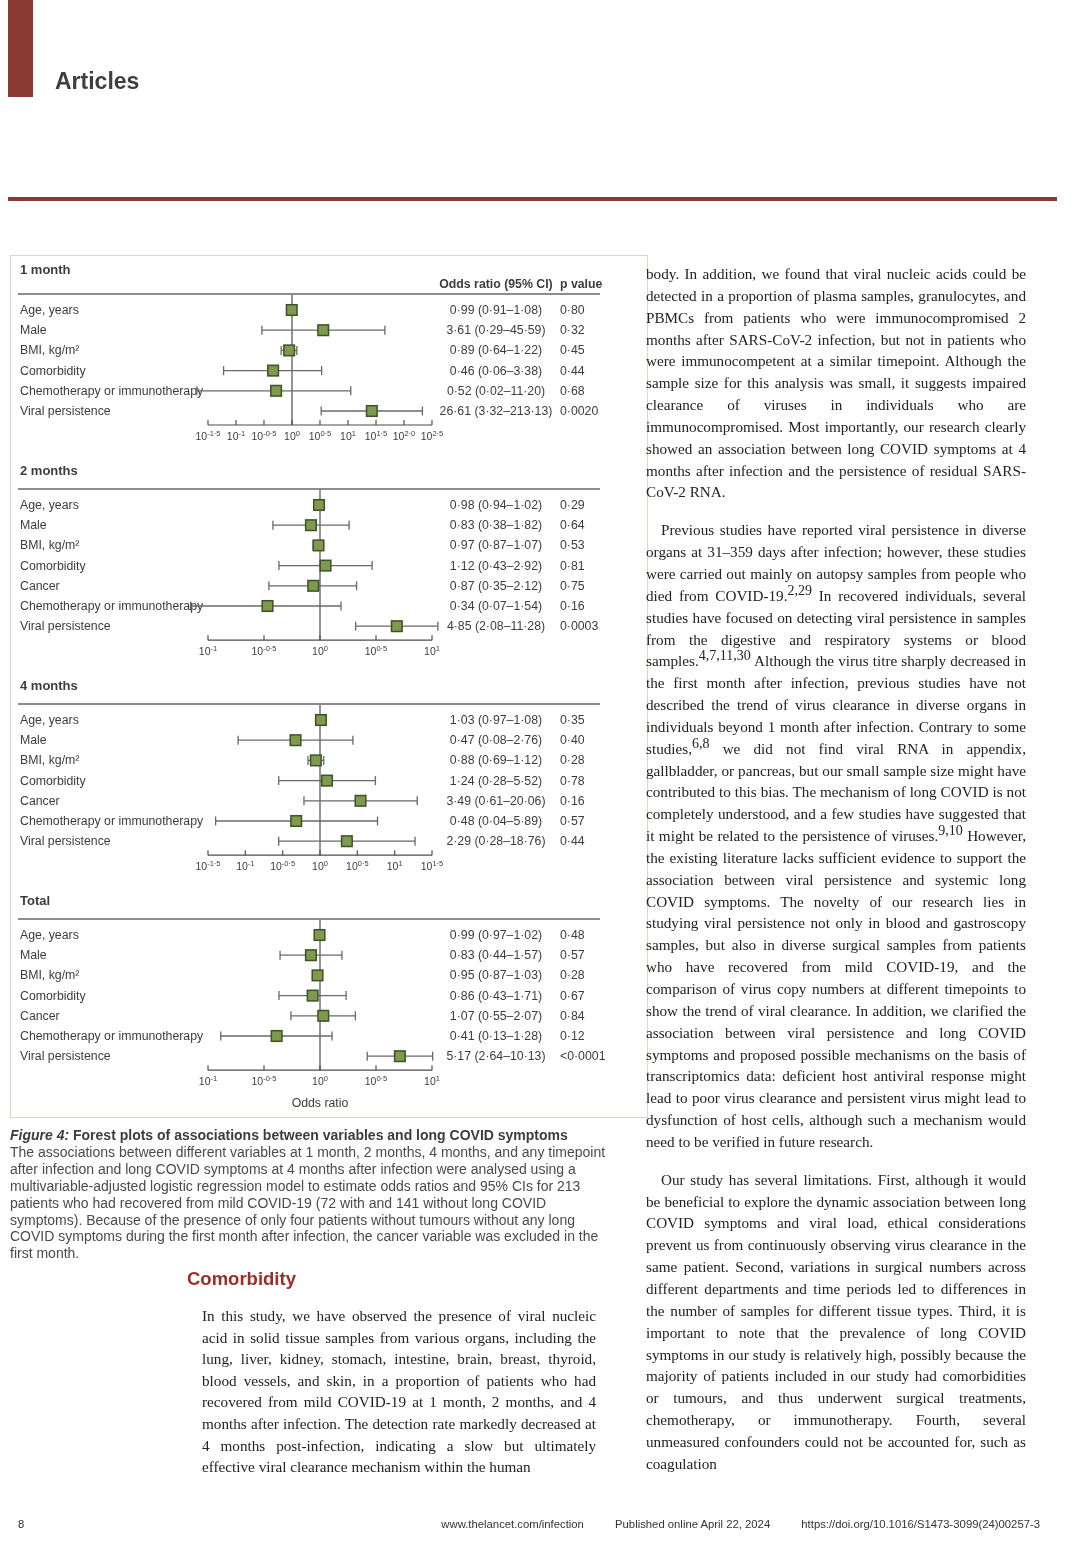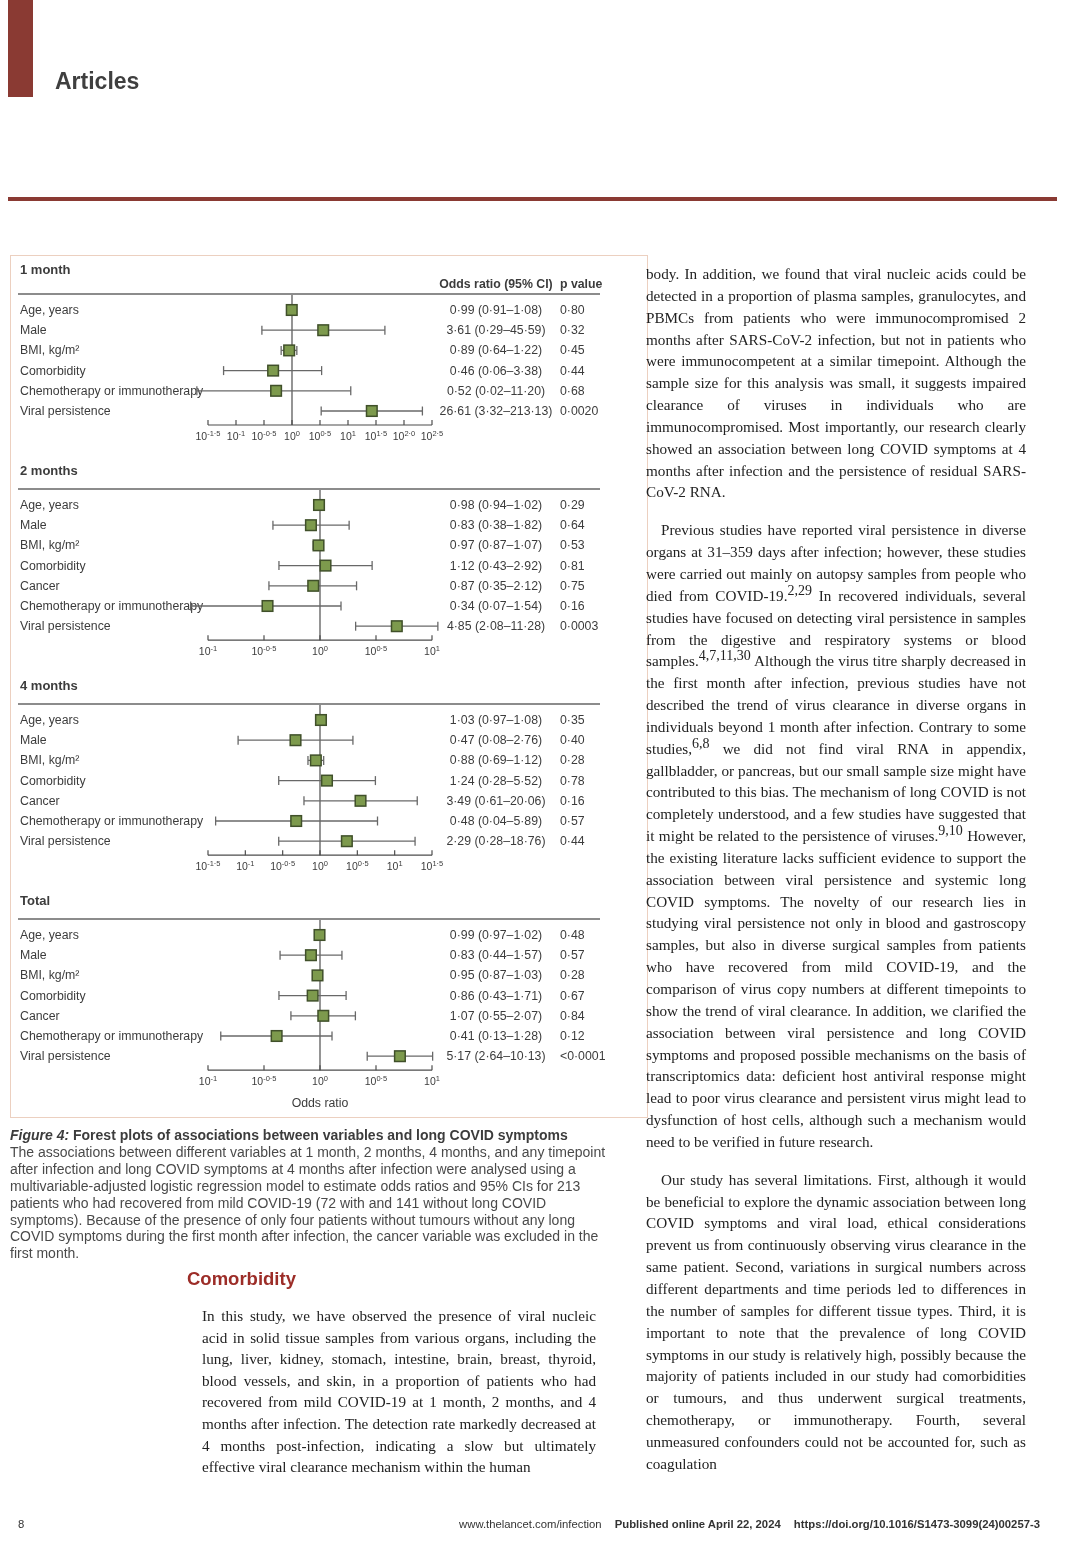--- a/index.html
+++ b/index.html
@@ -25,22 +25,22 @@
   .discussion-h{margin:0 0 7px 0;font-size:18.5px;font-weight:bold;color:var(--head-red);}
   .serif-body{font-family:"Liberation Serif",serif;font-size:15.2px;line-height:21.6px;
     text-align:justify;color:var(--ink);margin:15px;}
   .right-col{position:absolute;left:630px;top:247px;width:412px;font-family:"Liberation Serif",serif;
     font-size:15.2px;line-height:21.85px;text-align:justify;color:var(--ink);}
   .right-col p{margin:16px;}
   .right-col p.indent{text-indent:15px;}
   .right-col sup{font-size:14px;line-height:0;}
   .footer{position:absolute;left:18px;top:1518px;width:1022px;font-size:11.3px;color:#333;}
   .footer-right{position:absolute;right:0;top:0;}
-  .footer-right b{font-weight:bold;text-align:center;}
-  .footer-right span, .footer-right b{margin-left:10px;}
+  .footer-right b{font-weight:normal;text-align:center;}
+  .footer-right span, .footer-right b{margin-left:28px;}
 </style>
 </head>
 <body>
 
 <div class="brand-bar"></div>
 <div class="articles-label">Articles</div>
 <div class="red-rule"></div>
 
 <div class="figure-box" id="figure-box">
     <svg class="panel" style="top:1px" width="594" height="192" viewBox="0 0 594 192">

